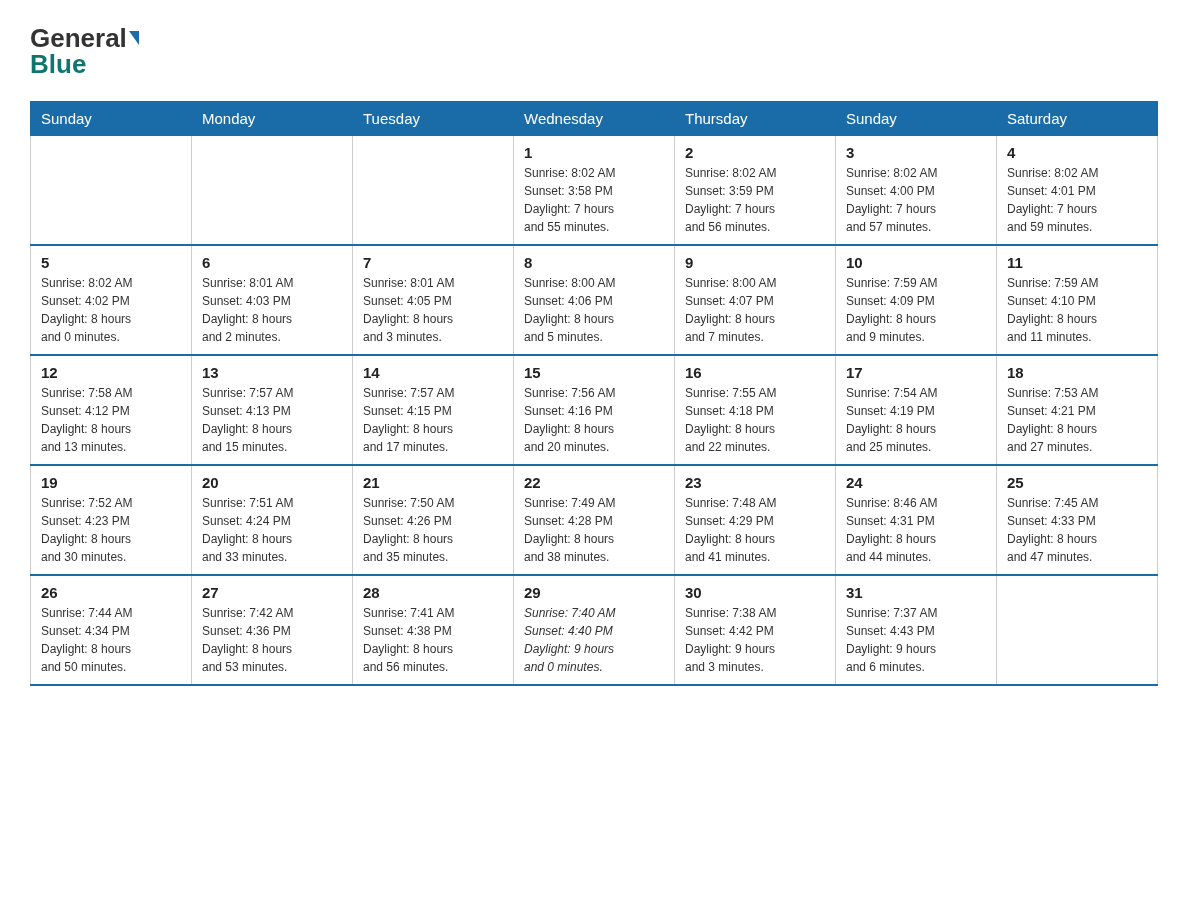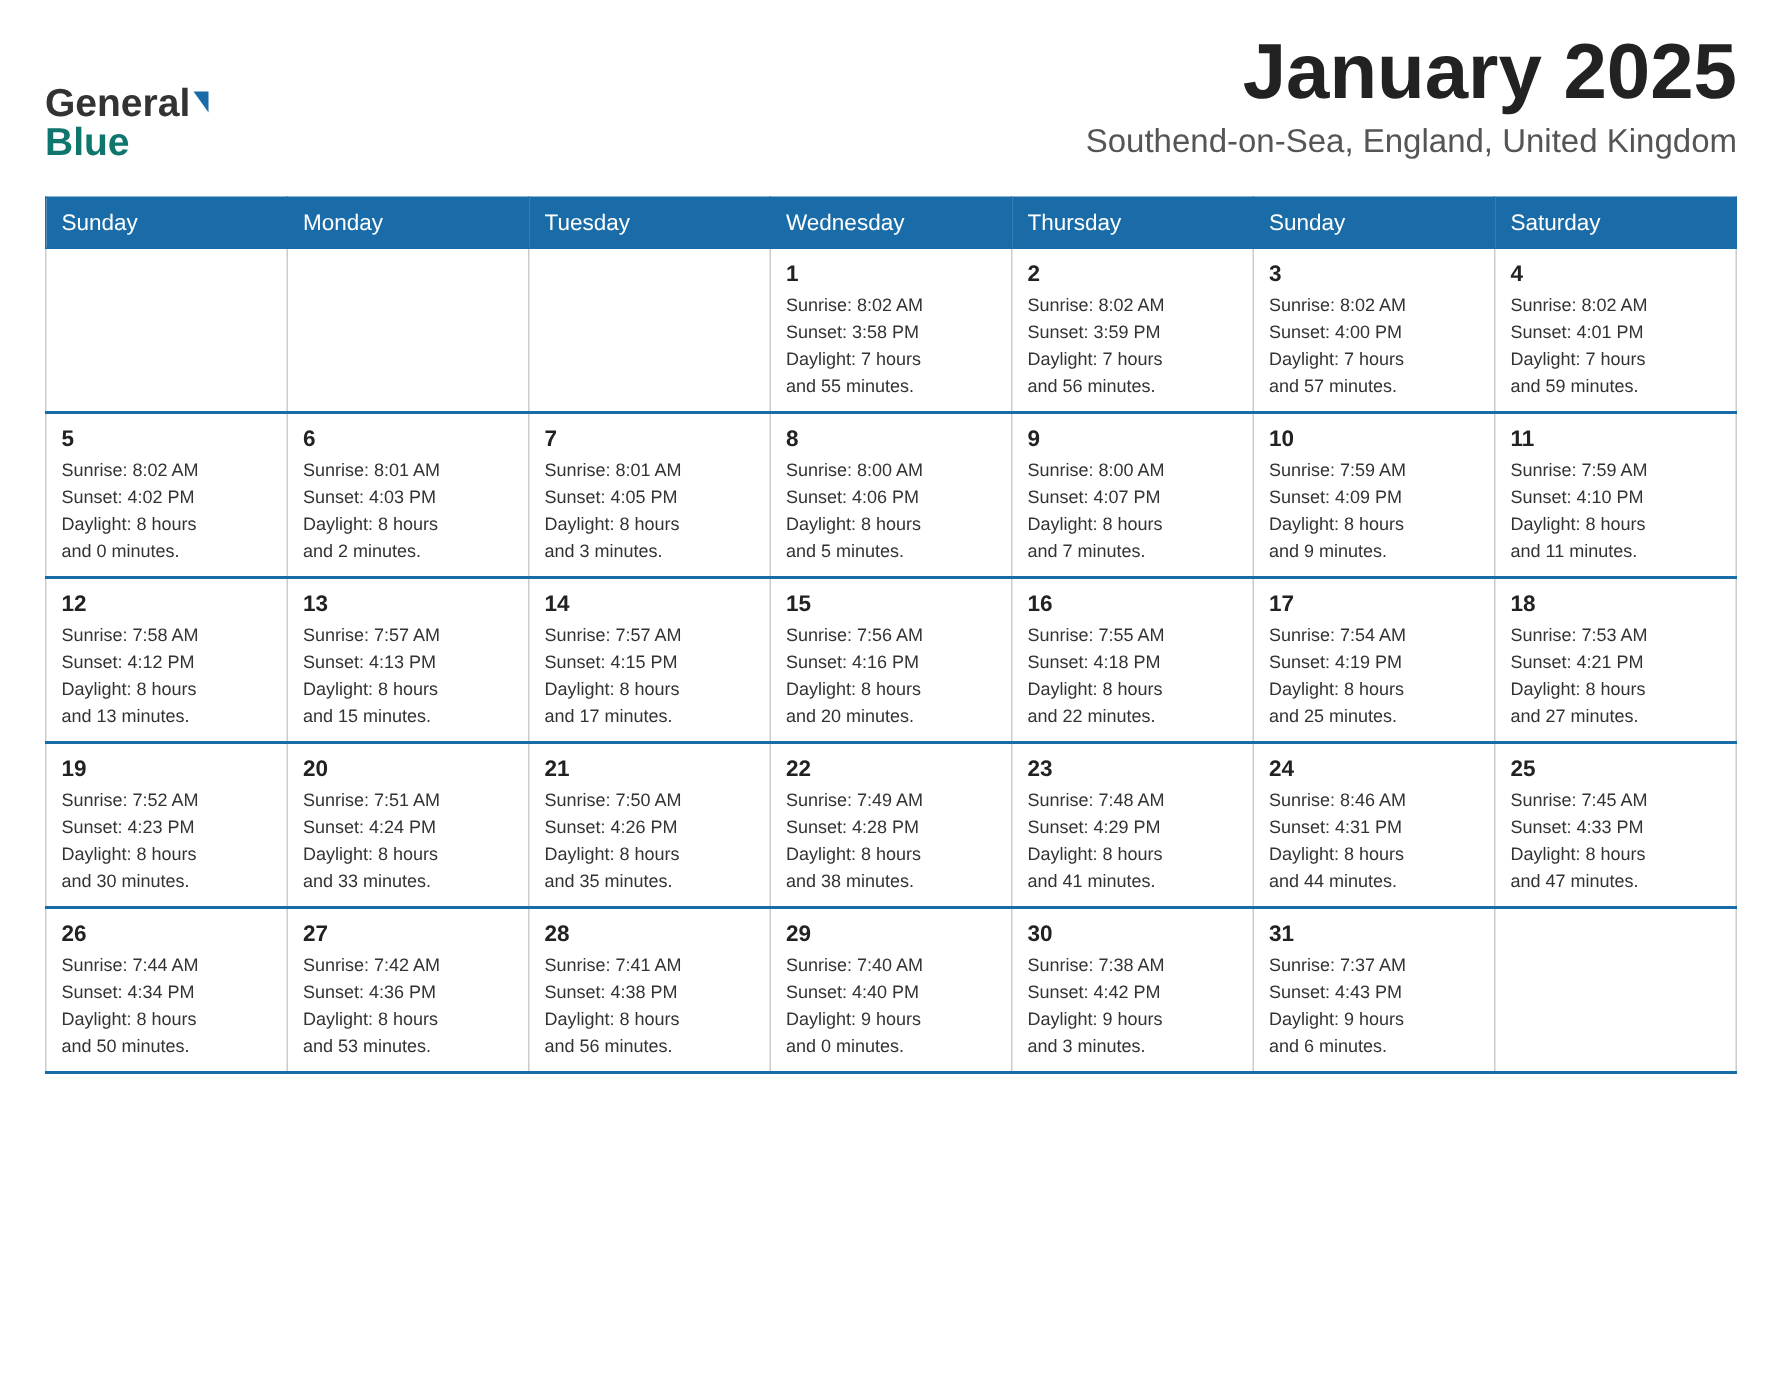--- a/index.html
+++ b/index.html
@@ -6,21 +6,21 @@
     body {
       font-family: Arial, sans-serif;
       background: #fff;
       width: 1188px;
       min-height: 918px;
       padding: 20px 30px;
     }
     .header {
       display: flex;
       justify-content: space-between;
-      align-items: flex-end;
+      align-items: center;
       margin-bottom: 16px;
     }
     .logo {
       display: flex;
       flex-direction: column;
       align-items: flex-start;
       padding-top: 5px;
     }
     .logo-general {
       font-size: 26px;
@@ -102,24 +102,20 @@
 </head>
 <body>
 
 <div class="header">
   <div class="logo">
     <div style="display:flex; align-items:center;">
       <span class="logo-general">General</span>
       <span class="logo-triangle"></span>
     </div>
     <span class="logo-blue">Blue</span>
-  </div>
-  <div class="title-block">
-    <div class="month-title">January 2025</div>
-    <div class="location-title">Southend-on-Sea, England, United Kingdom</div>
   </div>
 </div>
 
 <table>
   <thead>
     <tr>
     <th>Sunday</th>
         <th>Monday</th>
         <th>Tuesday</th>
         <th>Wednesday</th>
@@ -332,21 +328,21 @@
         </td>
         <td>
           <span class="day-number">28</span>
           <div class="day-info" style="white-space: pre-line;">Sunrise: 7:41 AM
 Sunset: 4:38 PM
 Daylight: 8 hours
 and 56 minutes.</div>
         </td>
         <td>
           <span class="day-number">29</span>
-          <div class="day-info" style="white-space: pre-line;">Sunrise: 7:40 AM
+          <div class="day-info" style="white-space: pre-line; font-style: italic;">Sunrise: 7:40 AM
 Sunset: 4:40 PM
 Daylight: 9 hours
 and 0 minutes.</div>
         </td>
         <td>
           <span class="day-number">30</span>
           <div class="day-info" style="white-space: pre-line;">Sunrise: 7:38 AM
 Sunset: 4:42 PM
 Daylight: 9 hours
 and 3 minutes.</div>

